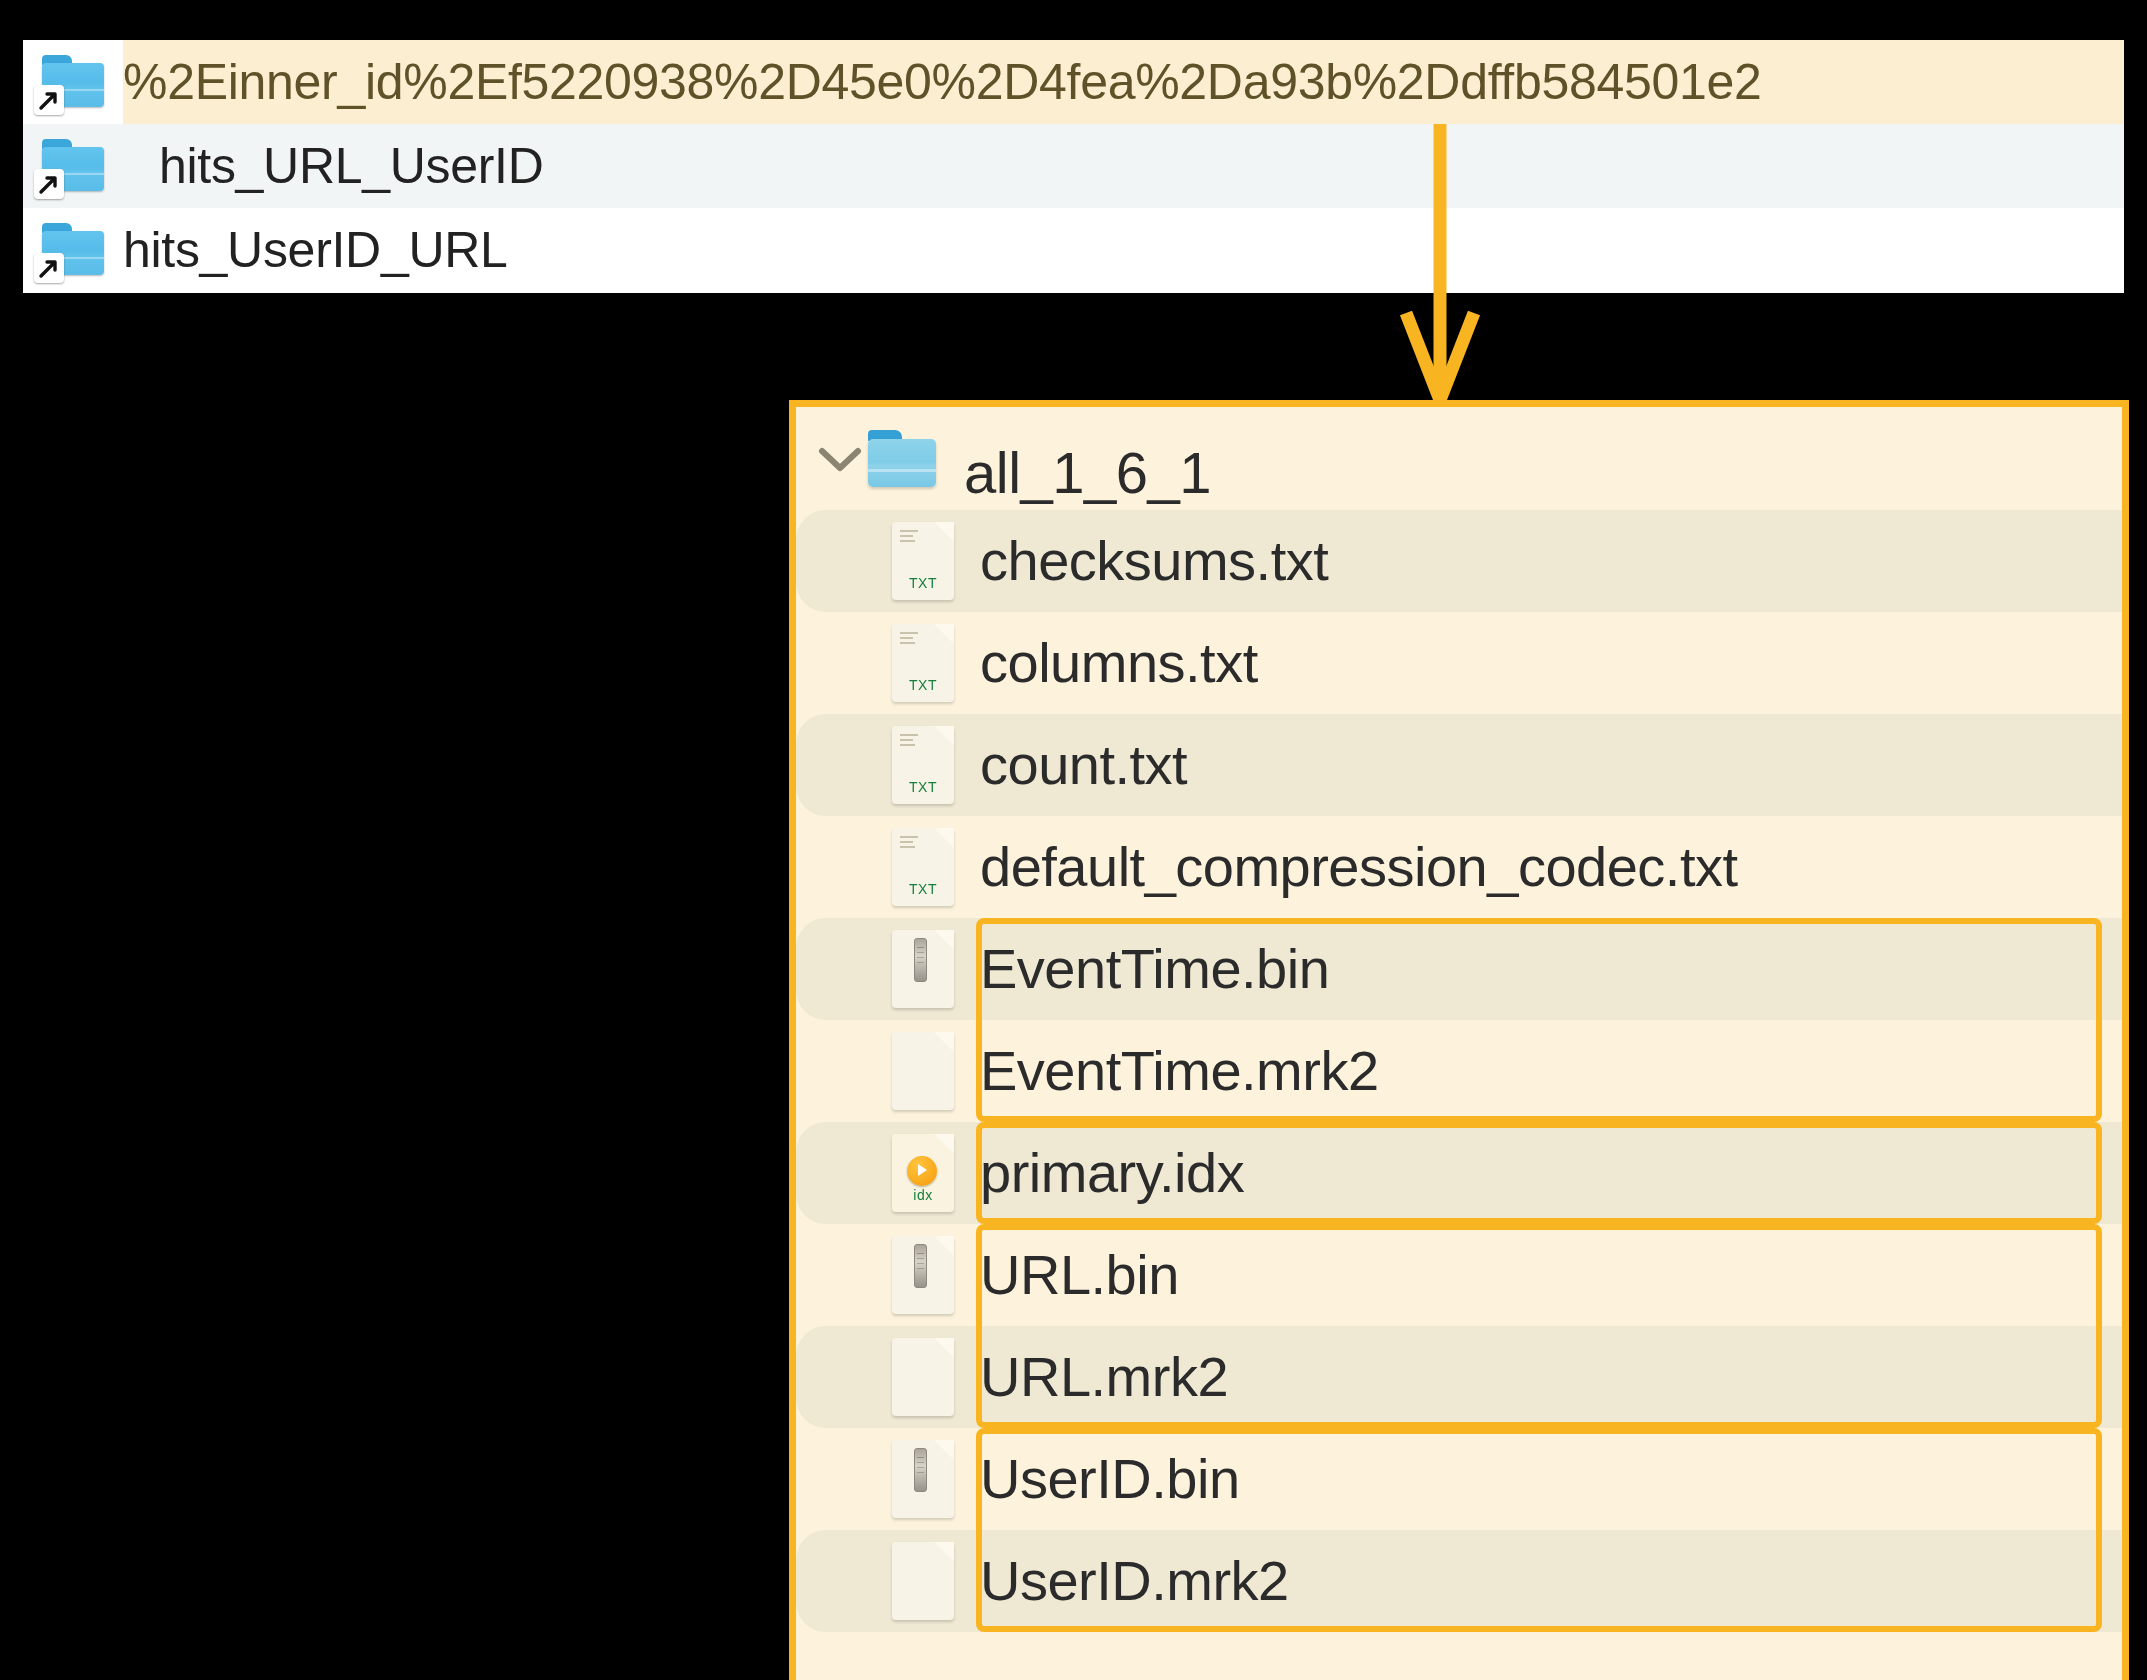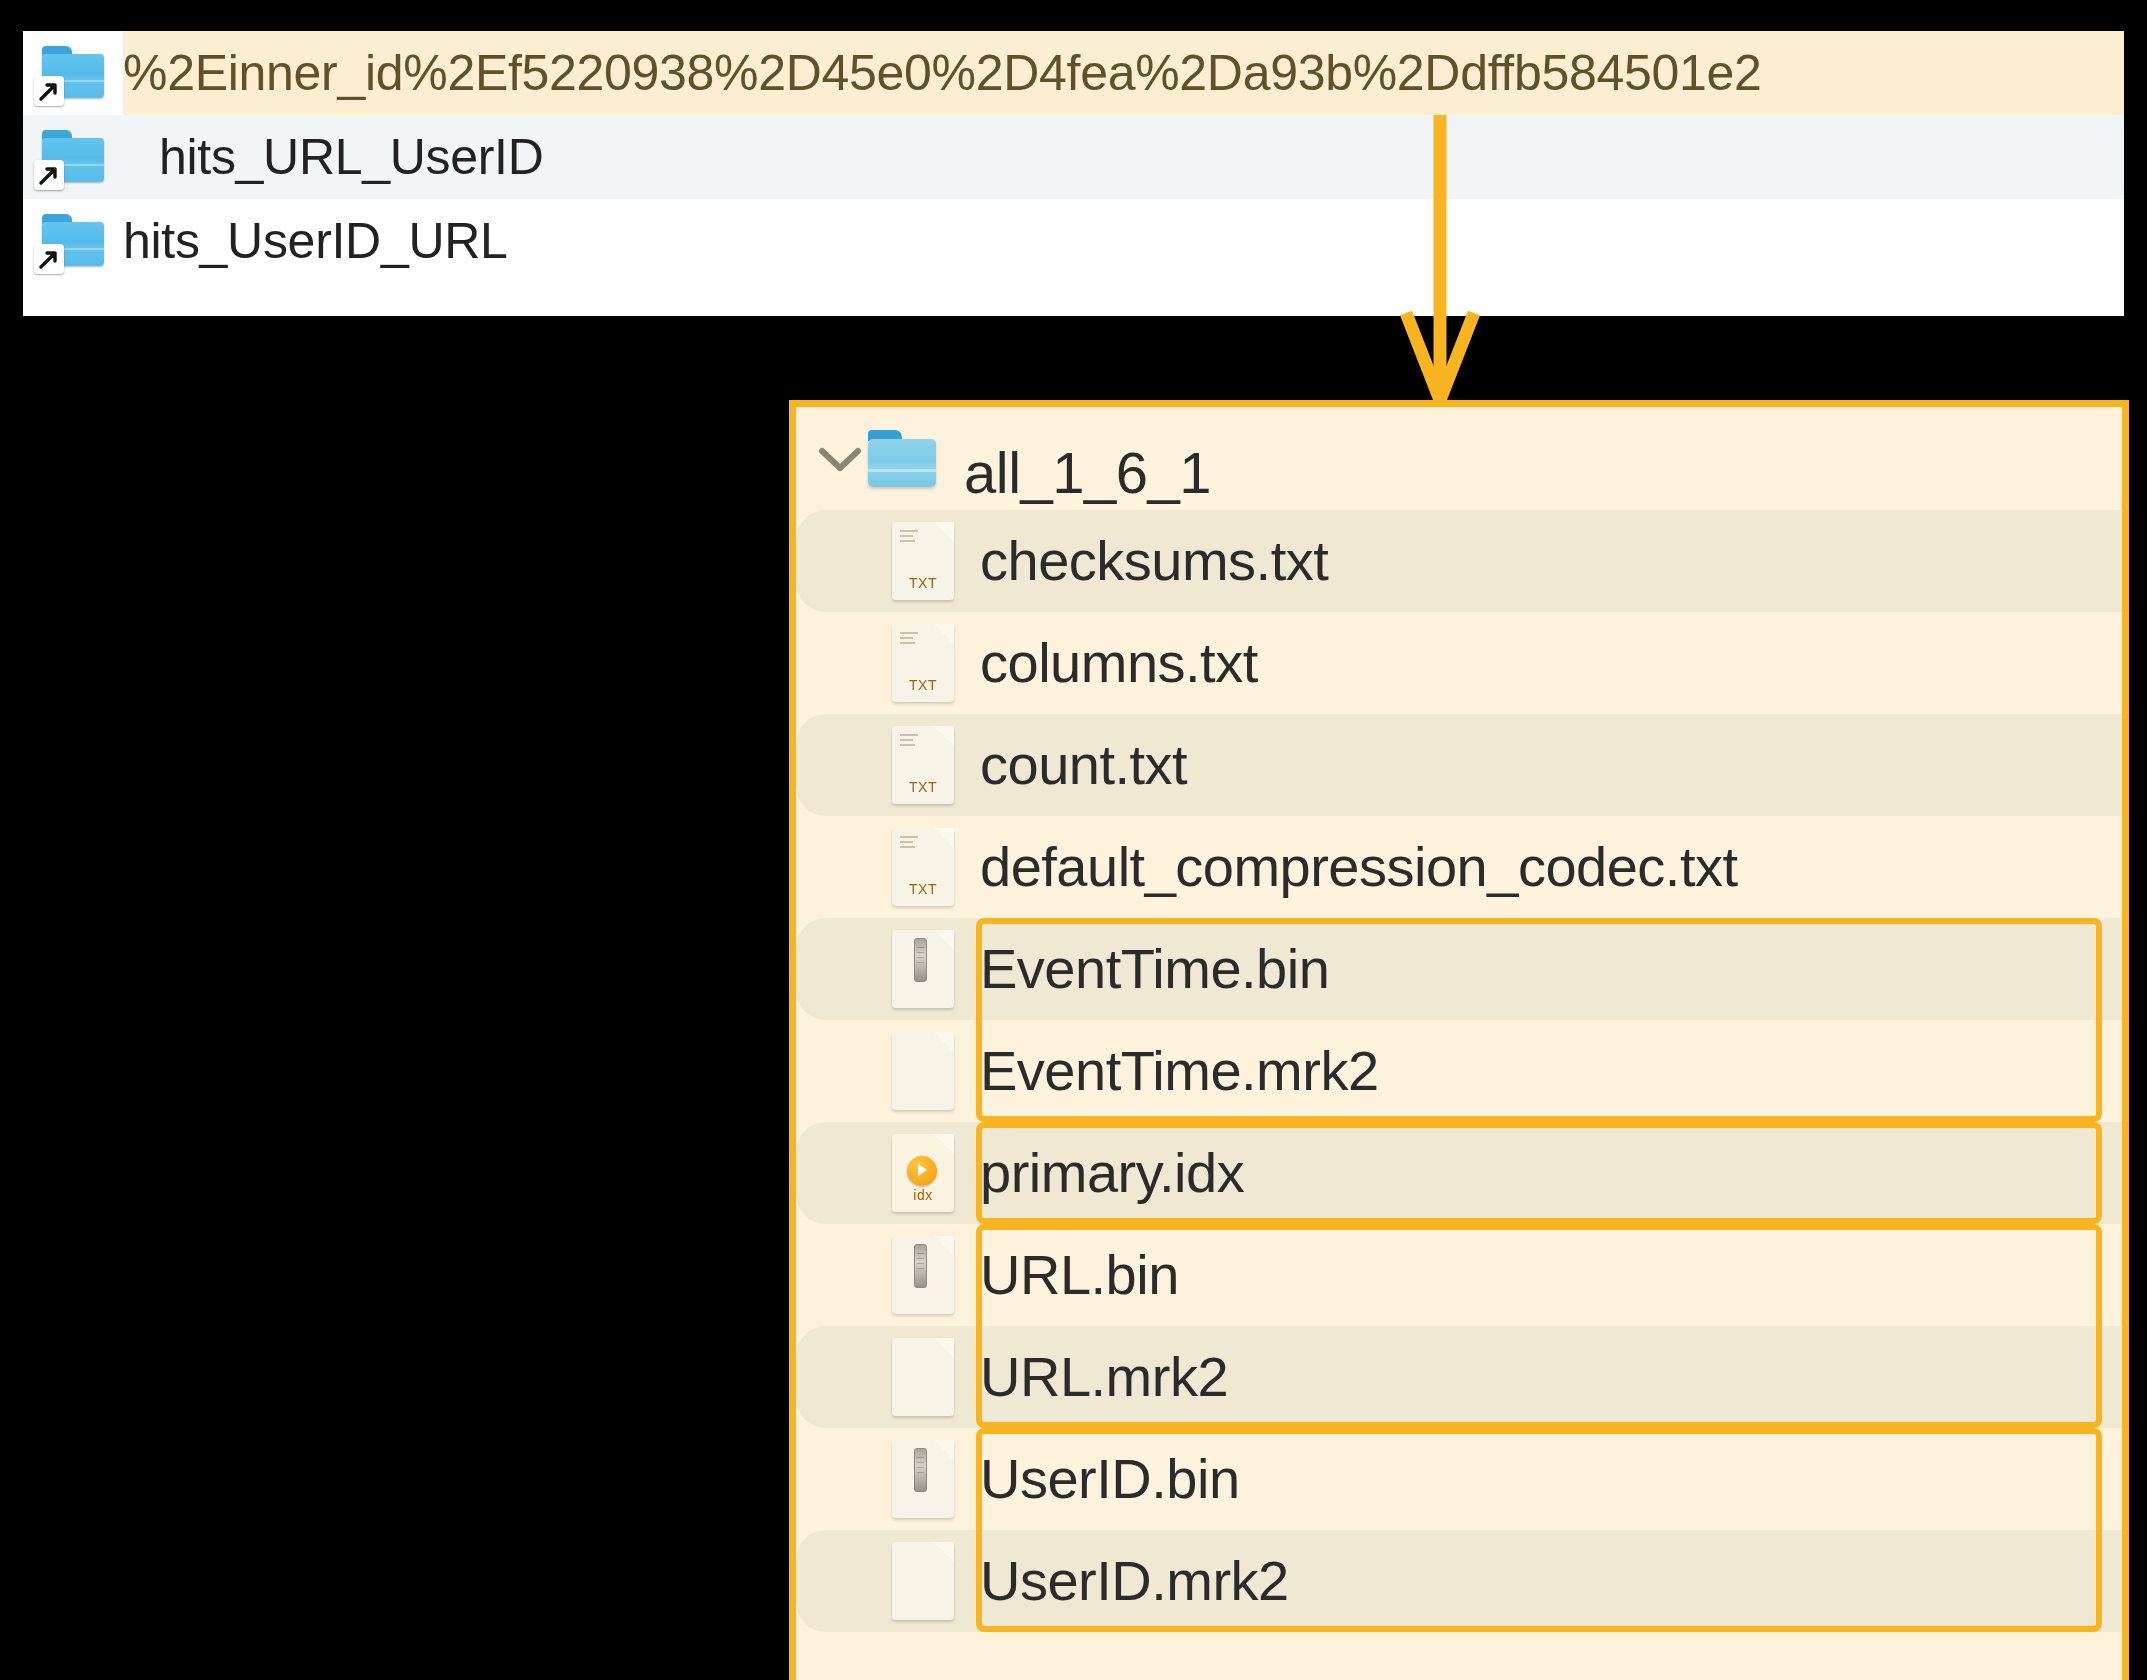--- a/index.html
+++ b/index.html
@@ -13,23 +13,23 @@
     position: relative;
     overflow: hidden;
     font-family: "Liberation Sans", sans-serif;
     -webkit-font-smoothing: antialiased;
   }
 
   
   #top-panel {
     position: absolute;
     left: 23px;
-    top: 31px;
+    top: 40px;
     width: 2101px;
-    height: 285px;
+    height: 253px;
     background: #ffffff;
     box-sizing: border-box;
   }
   .tp-row {
     position: relative;
     height: 84px;
     display: flex;
     align-items: center;
     box-sizing: border-box;
   }
@@ -210,21 +210,21 @@
     width:20px; height:20px;
     background: #fdf9ee;
     clip-path: polygon(0 0, 100% 100%, 100% 0);
     box-shadow: -1px 1px 1px rgba(0,0,0,.12);
   }
   .doc .ext {
     position:absolute; left:0; right:0; bottom:9px;
     text-align:center;
     font-size: 14px;
     letter-spacing: .5px;
-    color:#a16207;
+    color:#15803d;
     font-family: "Liberation Sans", sans-serif;
   }
   .doc .lines {
     position:absolute; left:8px; top:8px; width:18px;
   }
   .doc .lines i {
     display:block; height:2px; background:#c9c2ad; margin-bottom:3px;
   }
   .doc .lines i:nth-child(1){ width:100%; }
   .doc .lines i:nth-child(2){ width:70%; }

